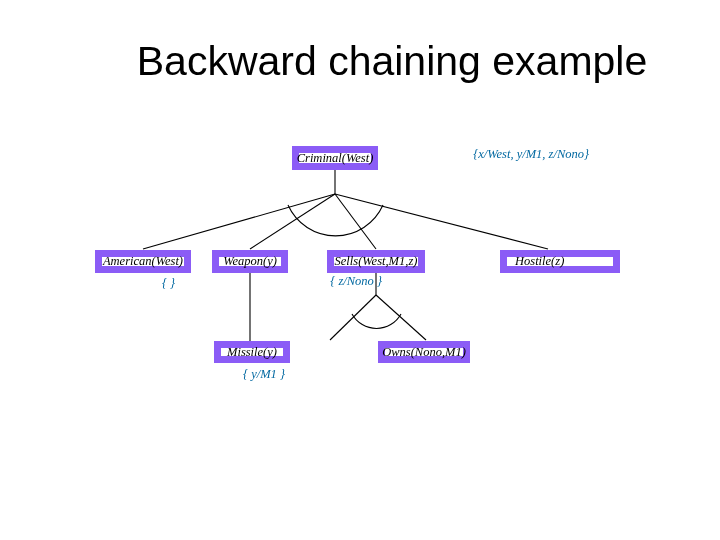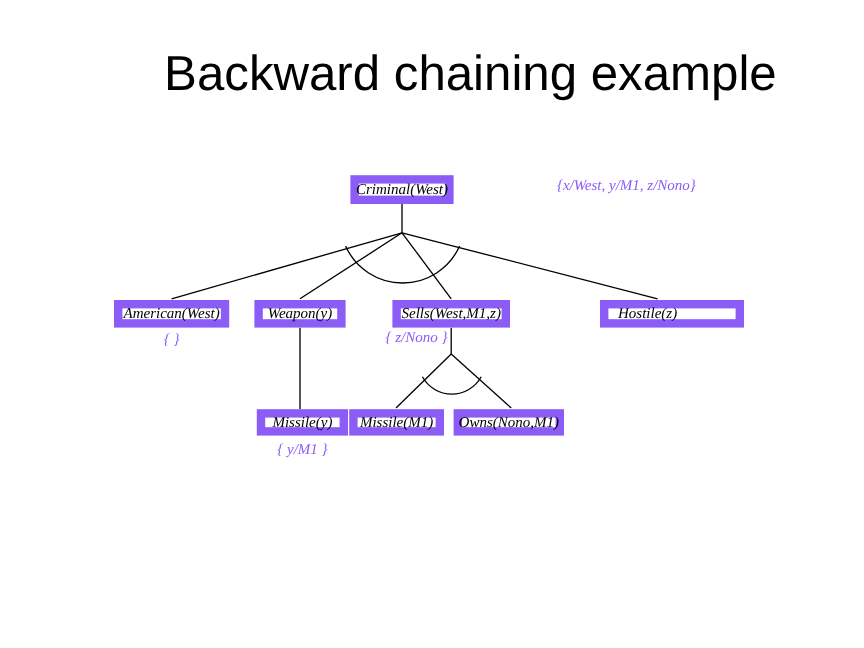--- a/index.html
+++ b/index.html
@@ -46,27 +46,27 @@
     font-style: italic;
     font-size: 12.5px;
     line-height: 1;
     display: flex;
     align-items: center;
     justify-content: center;
     white-space: nowrap;
   }
   .subst {
     position: absolute;
-    color: #8b5cf6;
+    color: #0369a1;
     font-family: "Liberation Serif", serif;
     font-style: italic;
     font-size: 12.5px;
     line-height: 1;
     white-space: nowrap;
-    text-align: center;
+    text-align: right;
   }
 </style>
 </head>
 <body>
 
 <div id="slide">
 
   <div id="title">Backward chaining example</div>
 
   <svg id="graph" viewBox="0 0 720 540" xmlns="http://www.w3.org/2000/svg">
@@ -108,23 +108,20 @@
   </div>
 
   <div class="node" style="left:500px; top:250px; width:120px; height:23px; justify-content:flex-start; padding-left:8px;">
     <span>Hostile(z)</span>
   </div>
 
   <div class="node" style="left:214px; top:341px; width:76px; height:22px;">
     <span>Missile(y)</span>
   </div>
 
-  <div class="node" style="left:291px; top:341px; width:79px; height:22px;">
-    <span>Missile(M1)</span>
-  </div>
 
   <div class="node" style="left:378px; top:341px; width:92px; height:22px;">
     <span>Owns(Nono,M1)</span>
   </div>
 
   <div class="subst" style="left:455px; top:148px; width:134px;">{x/West, y/M1, z/Nono}</div>
 
   <div class="subst" style="left:111px; top:277px; width:64px;">{ }</div>
 
   <div class="subst" style="left:312px; top:275px; width:70px;">{ z/Nono }</div>

